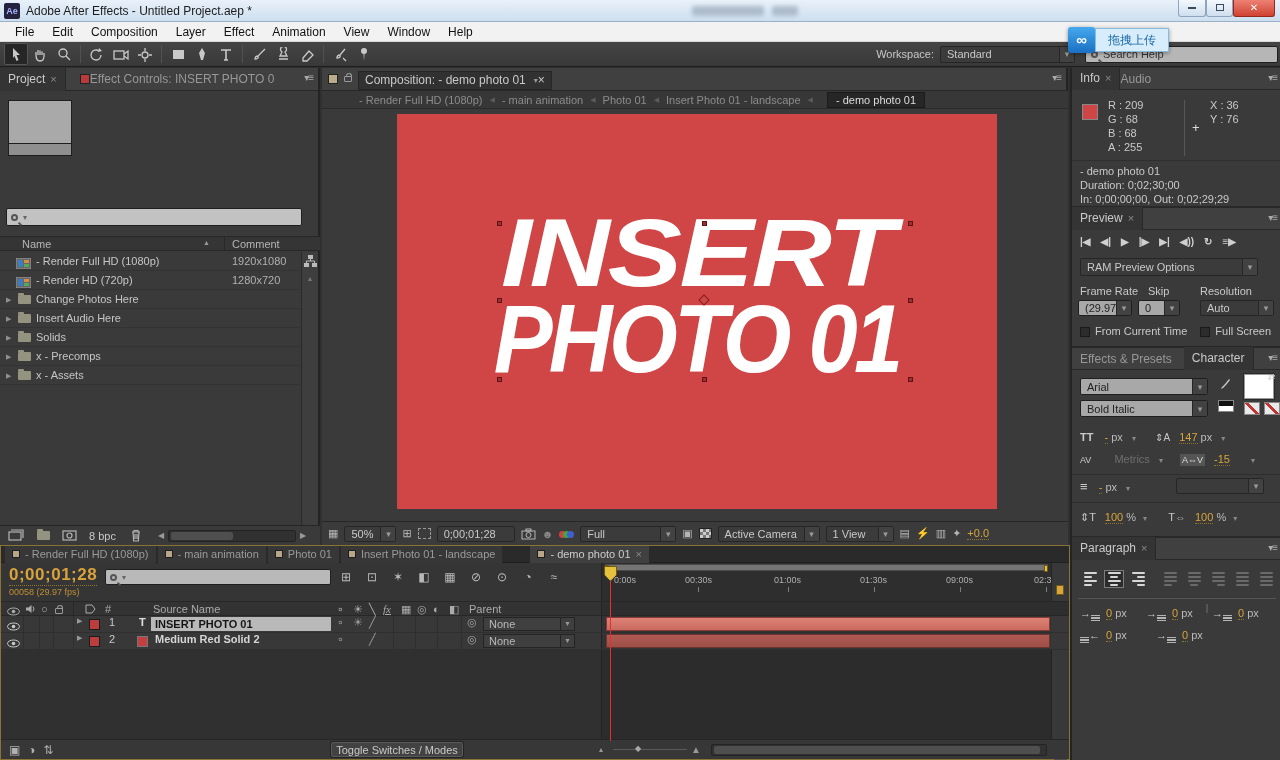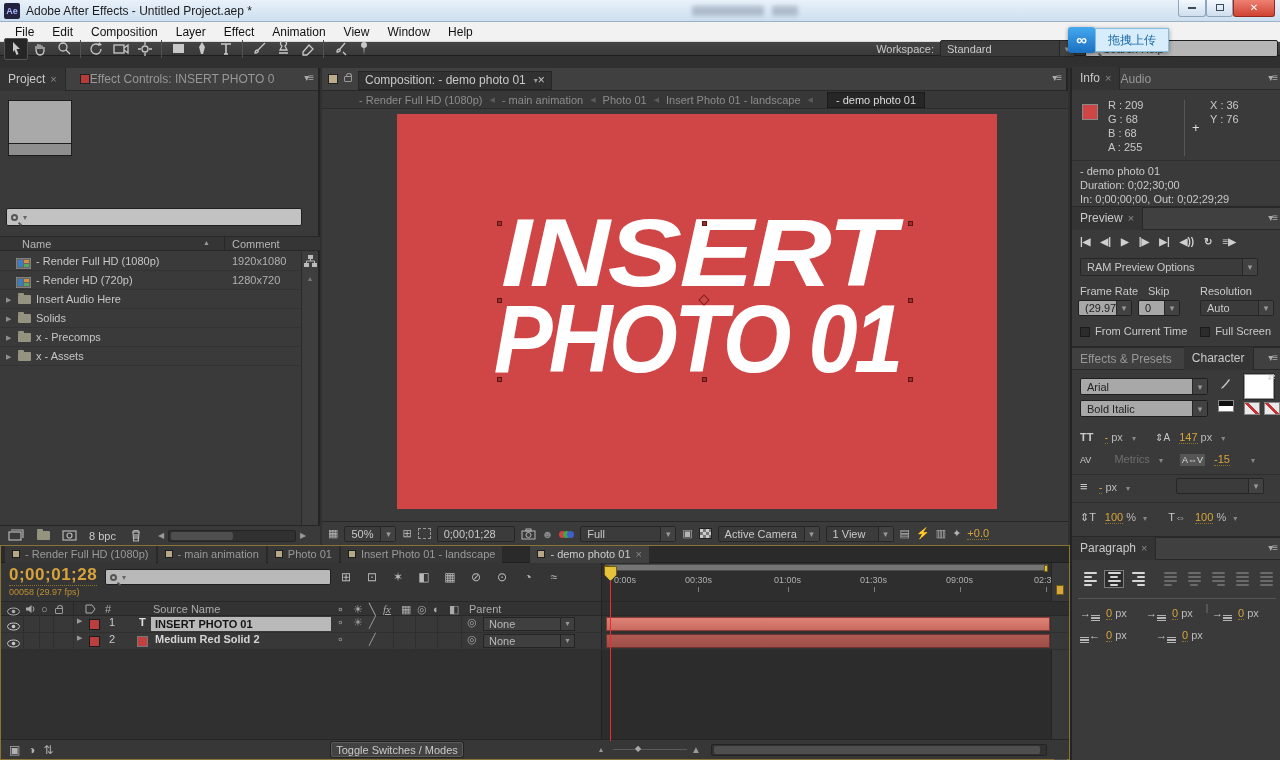--- a/index.html
+++ b/index.html
@@ -13,21 +13,21 @@
   .win-title{left:26px;top:4px;font-size:12px;color:#1c1c1c;}
   .blurblob{background:#9fadbd;border-radius:2px;filter:blur(2px);opacity:.75;}
   .winbtn{top:0;height:17px;text-align:center;font-size:10px;line-height:15px;border:1px solid #8fa5bd;border-top:none;border-radius:0 0 3px 3px;background:linear-gradient(#f3f8fd,#cfdeee);color:#3a4a5c;}
   .winbtn.close{background:linear-gradient(#ee8173,#cf4332);color:#fff;border-color:#93291c;}
   .maxglyph{display:inline-block;width:8px;height:7px;border:1px solid #3a4a5c;margin-top:4px;}
   .minglyph{display:inline-block;width:8px;height:2px;background:#3a4a5c;margin-bottom:2px;}
   
   .menubar{left:0;top:22px;width:1280px;height:20px;background:#f2f2f2;border-bottom:1px solid #d9d9d9;display:flex;align-items:center;padding-left:6px;}
   .menu-item{font-size:12px;color:#111;padding:0 9px;line-height:20px;}
   
-  .toolbar{left:0;top:42px;width:1280px;height:14px;background:linear-gradient(#454545,#393939);border-bottom:1px solid #1e1e1e;display:flex;align-items:center;padding-left:4px;}
+  .toolbar{left:0;top:42px;width:1280px;height:25px;background:linear-gradient(#454545,#393939);border-bottom:1px solid #1e1e1e;display:flex;align-items:center;padding-left:4px;}
   .tool{width:24px;height:22px;display:flex;align-items:center;justify-content:center;border-radius:2px;}
   .tool.active{background:#262626;border:1px solid #555;}
   .tsep{width:1px;height:18px;background:#262626;border-right:1px solid #515151;margin:0 4px;}
   .tool svg{stroke:#c9c9c9;fill:none;stroke-width:1.3;}
   .tool .fillic{fill:#c9c9c9;stroke:none;}
   .ws-label{font-size:11px;color:#c7c7c7;margin-left:auto;}
   .ddbox{height:17px;background:#3b3b3b;border:1px solid #262626;border-radius:2px;color:#c9c9c9;font-size:11px;display:flex;align-items:center;}
   .ddbox .txt{padding:0 6px;flex:1;white-space:nowrap;overflow:hidden;}
   .ddseg{width:15px;height:100%;border-left:1px solid #262626;display:flex;align-items:center;justify-content:center;color:#9a9a9a;font-size:9px;background:#424242;}
   .searchhelp{width:193px;height:17px;background:#b6b6b6;border:1px solid #1f1f1f;border-radius:2px;color:#333;font-size:11px;display:flex;align-items:center;padding:0 5px;margin:0 2px 0 10px;}
@@ -298,20 +298,25 @@
               <rect x="2" y="2" width="5" height="7" fill="#3a7dc0"></rect>
               <rect x="8" y="2" width="5" height="3" fill="#d98f3a"></rect>
               <rect x="8" y="6" width="5" height="3" fill="#58a858"></rect>
             </svg></span>
         <span class="nm">- Render HD (720p)</span>
         <span class="cm">1280x720</span>
       </div>
       <div class="prow">
         <span class="tri" style="position:absolute;left:6px;">▶</span>
         <span class="foldic" style="position:absolute;left:18px;top:5px;"></span>
+        <span class="nm">Change Photos Here</span>
+      </div>
+      <div class="prow">
+        <span class="tri" style="position:absolute;left:6px;">▶</span>
+        <span class="foldic" style="position:absolute;left:18px;top:5px;"></span>
         <span class="nm">Insert Audio Here</span>
       </div>
       <div class="prow">
         <span class="tri" style="position:absolute;left:6px;">▶</span>
         <span class="foldic" style="position:absolute;left:18px;top:5px;"></span>
         <span class="nm">Solids</span>
       </div>
       <div class="prow">
         <span class="tri" style="position:absolute;left:6px;">▶</span>
         <span class="foldic" style="position:absolute;left:18px;top:5px;"></span>

